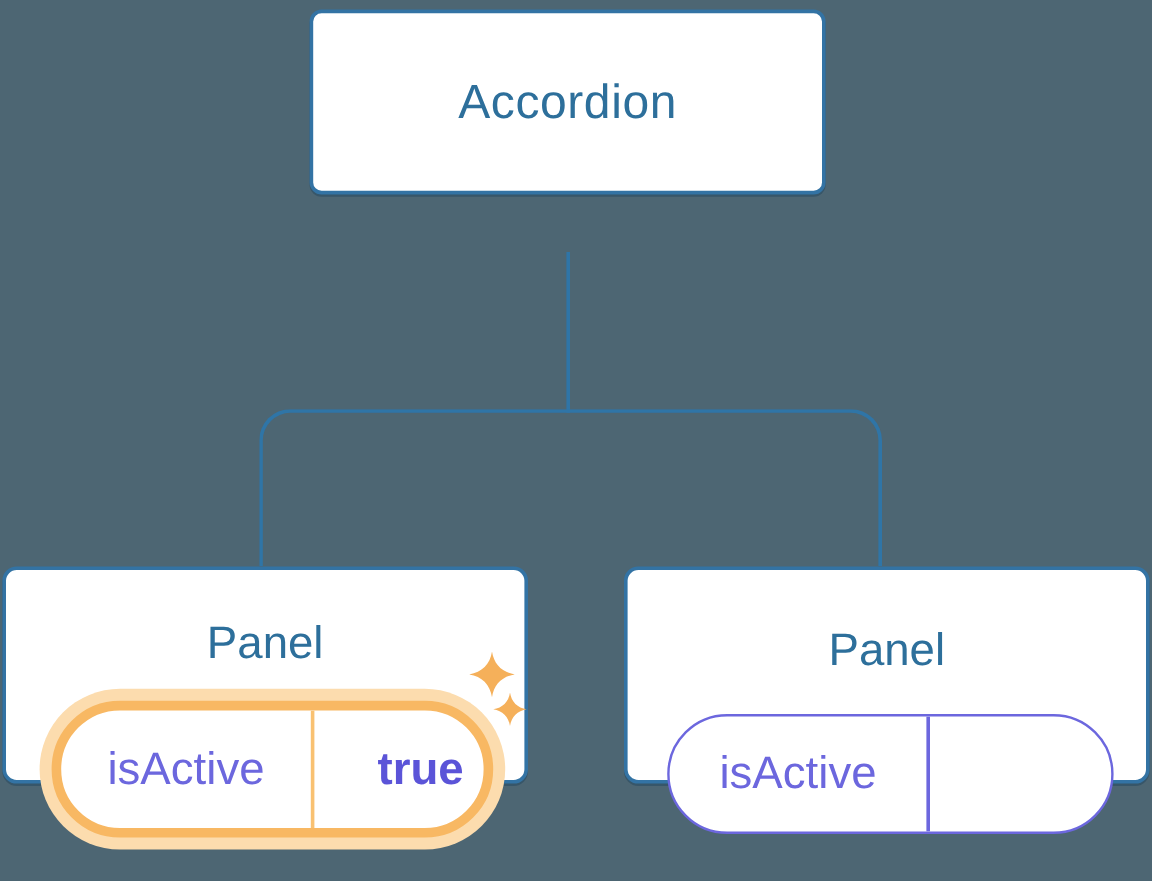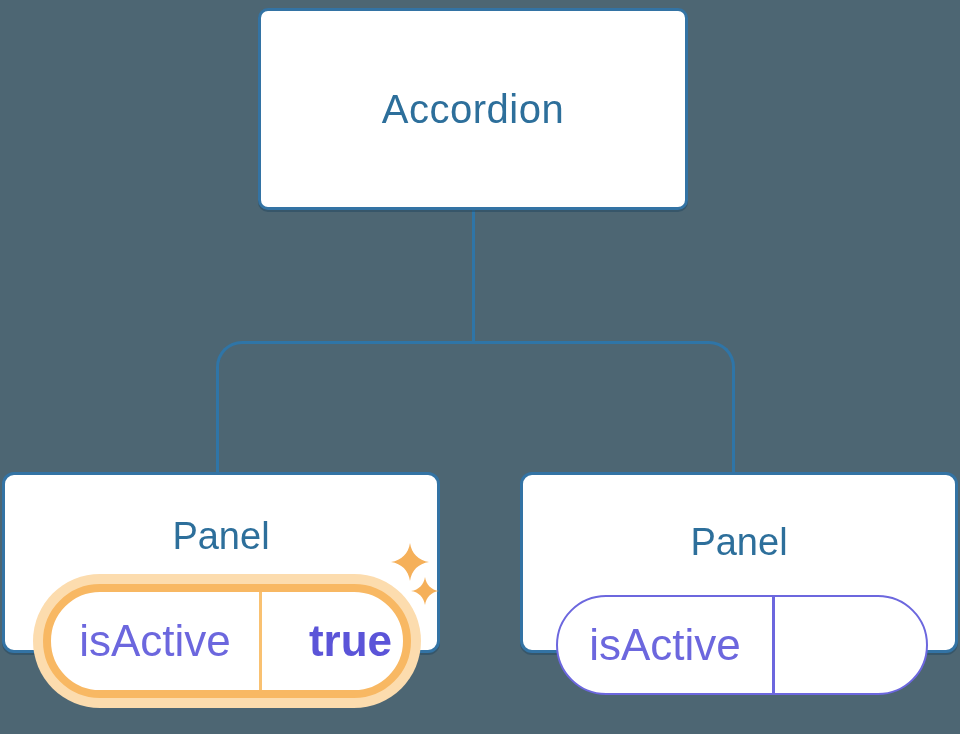--- a/index.html
+++ b/index.html
@@ -46,21 +46,21 @@
 
   
   .node {
     position: absolute;
     background: #ffffff;
     border: 3px solid var(--box-border);
     box-shadow: 0 2px 0 var(--box-shadow);
   }
   .node-root {
     left: 258px; top: 8px;
-    width: 430px; height: 202px;
+    width: 430px; height: 154px;
     border-radius: 10px;
     display: flex; align-items: center; justify-content: center;
   }
   .node-root .node-label {
     color: var(--title);
     font-size: 40px;
     font-weight: 500;
     letter-spacing: 0.5px;
   }
   .node-panel {
@@ -86,21 +86,21 @@
     position: absolute;
     background: #ffffff;
     display: flex;
     align-items: stretch;
     overflow: hidden;
   }
   .pill .cell {
     display: flex;
     align-items: center;
     justify-content: center;
-    font-size: 44px;
+    font-size: 38px;
     color: var(--purple);
     white-space: nowrap;
   }
   .pill .divider { flex: 0 0 3px; }
 
   
   .pill.highlight {
     left: 38px; top: 109px;
     width: 368px; height: 114px;
     border: 8px solid var(--orange);

